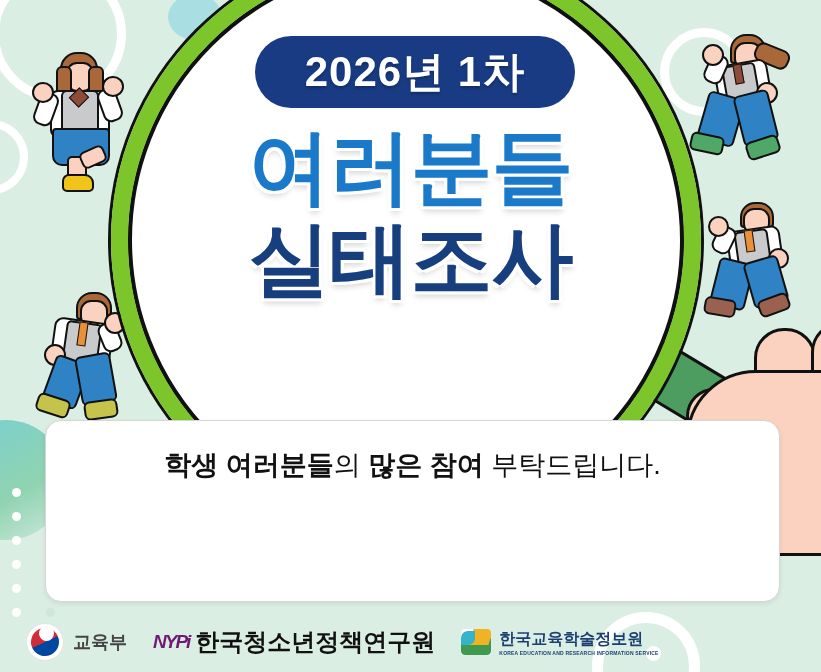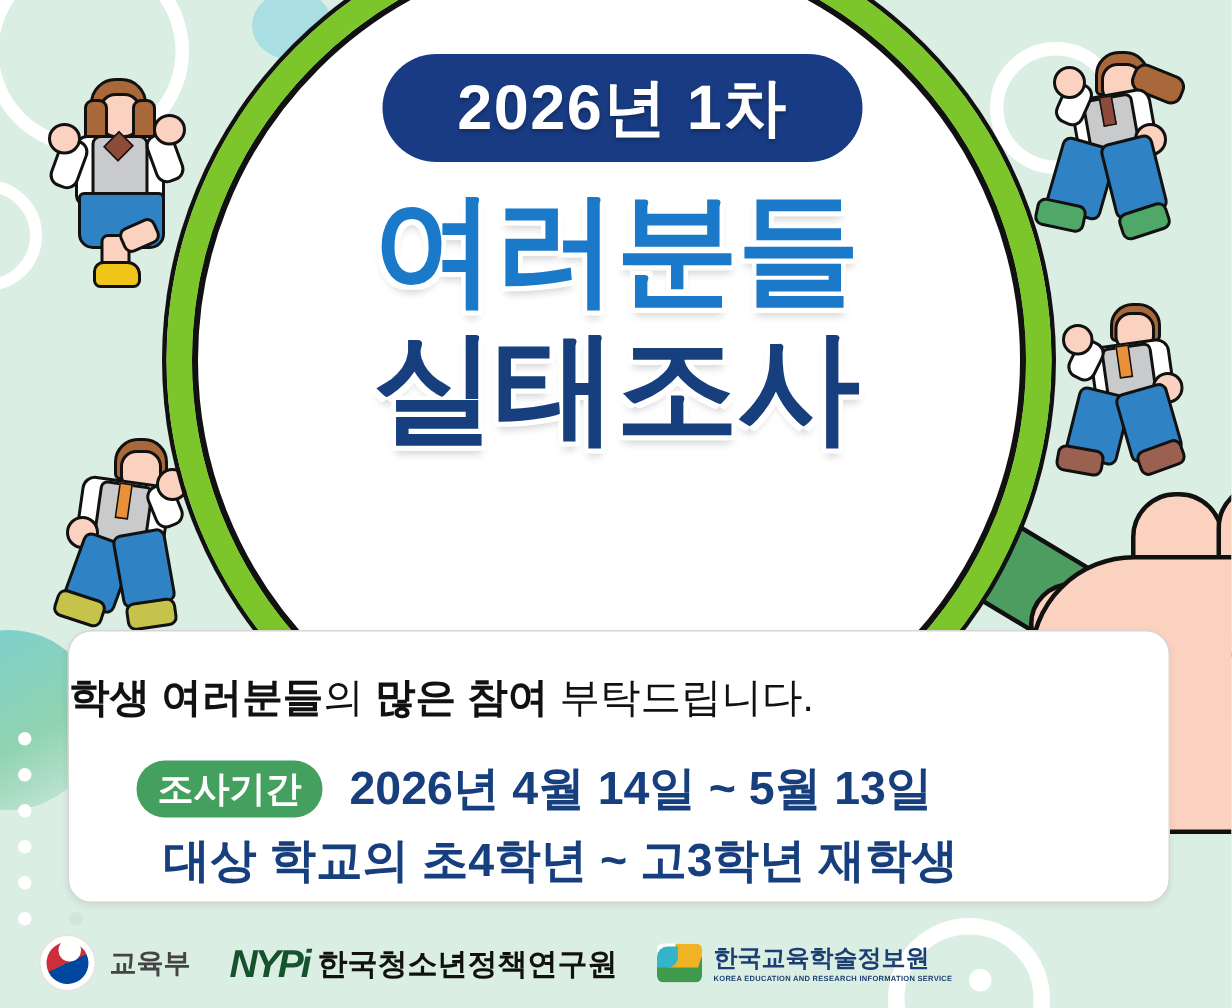--- a/index.html
+++ b/index.html
@@ -76,21 +76,21 @@
     letter-spacing:-1px;}
   .t1{top:126px;font-size:82px;color:#1a7ac9;
     text-shadow:3px 3px 0 #fff,-3px 3px 0 #fff,3px -3px 0 #fff,-3px -3px 0 #fff,0 5px 6px rgba(0,0,0,.18);}
   .t2{top:218px;font-size:82px;color:#173f7e;
     text-shadow:3px 3px 0 #fff,-3px 3px 0 #fff,3px -3px 0 #fff,-3px -3px 0 #fff,0 5px 6px rgba(0,0,0,.18);}
 
   
   .panel{position:absolute;left:45px;top:420px;width:735px;height:182px;
     background:#ffffff;border:1px solid #d6d6d6;border-radius:16px;box-sizing:border-box;
     box-shadow:0 2px 5px rgba(0,0,0,.08);}
-  .headline{position:absolute;left:0;right:0;top:26px;text-align:left;font-size:27px;color:#111;
+  .headline{position:absolute;left:0;right:0;top:26px;text-align:center;font-size:27px;color:#111;
     white-space:nowrap;}
   .headline b{font-weight:bold;}
   .headline span{font-weight:normal;}
   .row{position:absolute;display:flex;align-items:center;}
   .row1{left:45px;top:84px;}
   .row2{left:45px;top:132px;}
   .pill{background:#44a05e;color:#fff;border-radius:22px;height:38px;min-width:118px;
     display:flex;align-items:center;justify-content:center;font-size:24px;font-weight:bold;
     padding:0 14px;box-sizing:border-box;letter-spacing:0px;}
   .pill.spaced{letter-spacing:14px;text-indent:14px;}
@@ -101,22 +101,22 @@
   .f-pill{margin-left:72px;background:#1b56a8;color:#fff;border-radius:16px;height:28px;
     display:flex;align-items:center;padding:0 16px;font-size:15px;font-weight:bold;white-space:nowrap;}
   .f-item{display:flex;align-items:center;margin-left:26px;}
   .taeguk{width:36px;height:36px;border-radius:50%;background:#fff;position:relative;overflow:hidden;
     border:1px solid #e3e3e3;}
   .taeguk .tl{position:absolute;left:4px;top:4px;width:28px;height:28px;border-radius:50%;
     background:linear-gradient(135deg,#cd2e3a 0%,#cd2e3a 50%,#0047a0 50%,#0047a0 100%);
     transform:rotate(20deg);}
   .taeguk .tw{position:absolute;left:12px;top:2px;width:15px;height:15px;border-radius:50%;background:#fff;}
   .f-label{margin-left:9px;font-size:18px;font-weight:bold;color:#444;white-space:nowrap;text-align:center;}
-  .nypi{font-size:26px;font-weight:bold;font-style:italic;color:#14532d;letter-spacing:-2px;}
-  .f-label2{margin-left:6px;font-size:20px;font-weight:bold;color:#111;white-space:nowrap;}
+  .nypi{font-size:19px;font-weight:bold;font-style:italic;color:#701a75;letter-spacing:-2px;}
+  .f-label2{margin-left:6px;font-size:24px;font-weight:bold;color:#111;white-space:nowrap;}
   .leaf{width:30px;height:26px;border-radius:4px;position:relative;overflow:hidden;background:#fff;}
   .leaf i{position:absolute;display:block;}
   .leaf .g{left:0;top:9px;width:30px;height:17px;background:#3f9a4e;border-radius:0 0 4px 4px;}
   .leaf .y{left:10px;top:0;width:20px;height:16px;background:#f0b323;transform:skewX(-18deg);}
   .leaf .b{left:0;top:2px;width:14px;height:14px;background:#35b3c9;border-radius:50% 0 50% 0;}
   .keris{margin-left:6px;background:#1b3f72;color:#fff;border-radius:6px;height:28px;
     display:flex;align-items:center;padding:0 11px;font-size:19px;font-weight:bold;letter-spacing:0.5px;}
   .keris-tx{margin-left:8px;display:flex;flex-direction:column;justify-content:center;}
   .keris-kr{font-size:16px;font-weight:bold;color:#1b3f72;white-space:nowrap;}
   .keris-en{font-size:5px;font-weight:bold;color:#1b3f72;letter-spacing:0.2px;white-space:nowrap;}
@@ -230,27 +230,22 @@
     <div class="thumb"></div>
     <div class="palm"></div>
     <div class="palm-cover"></div>
   </div>
 
   <div class="panel">
     <div class="headline">
       <b>학생 여러분들</b><span>의 </span><b>많은 참여</b><span> 부탁드립니다.</span>
     </div>
 
-    <div class="row row1">
-      <div class="pill">조사기간</div>
-      <div class="rowval">2026년 4월 14일 ~ 5월 13일</div>
-    </div>
 
     <div class="row row2">
-      <div class="rowval">대상 학교의 초4학년 ~ 고3학년 재학생</div>
     </div>
   </div>
 
   <div class="footer">
 
     <div class="f-item">
       <div class="taeguk">
         <div class="tl"></div>
           <div class="tw"></div>
       </div>

